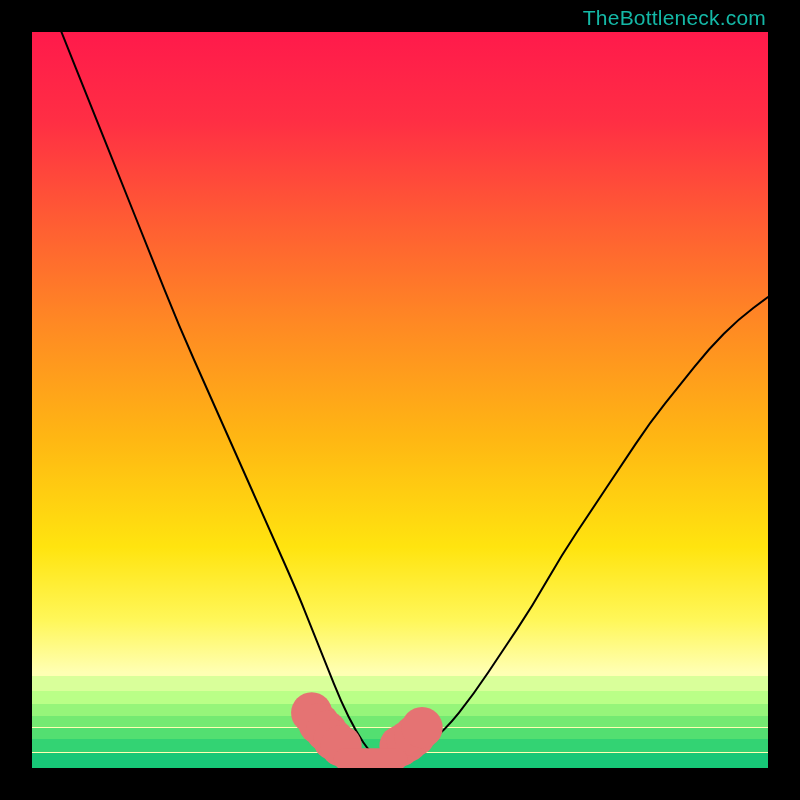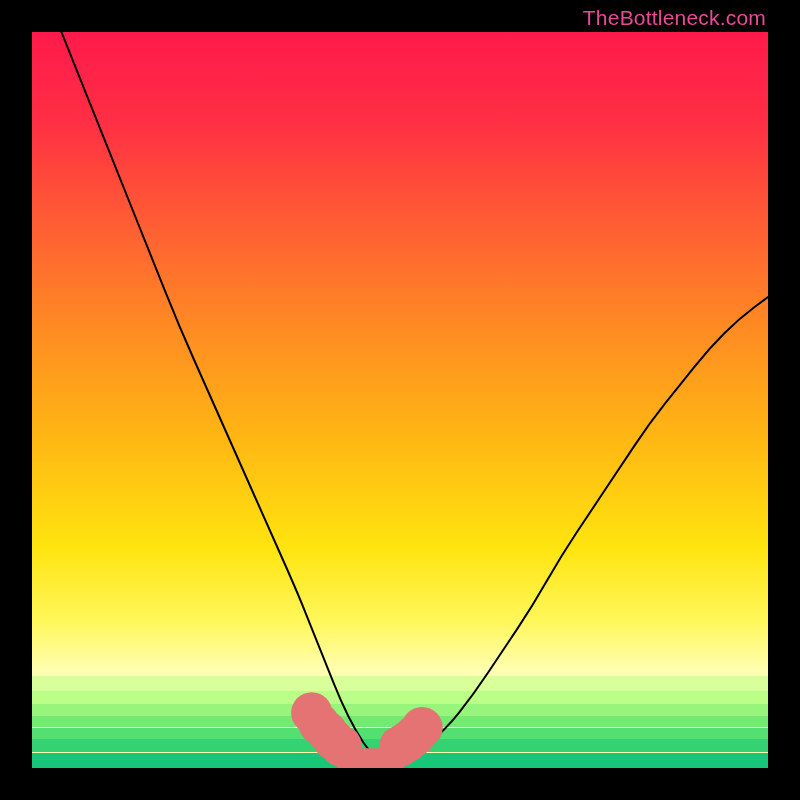--- a/index.html
+++ b/index.html
@@ -30,21 +30,21 @@
     top: 0; left: 0; right: 0; bottom: 0;
   }
   .green-band {
     position: absolute;
     left: 0; right: 0;
   }
   .watermark {
     position: absolute;
     top: 6px;
     right: 34px;
-    color: #ec4899;
+    color: #14b8a6;
     font-size: 21px;
     font-weight: 500;
     letter-spacing: 0.2px;
     white-space: nowrap;
   }
   svg { display: block; }
 </style>
 </head>
 <body>
 

